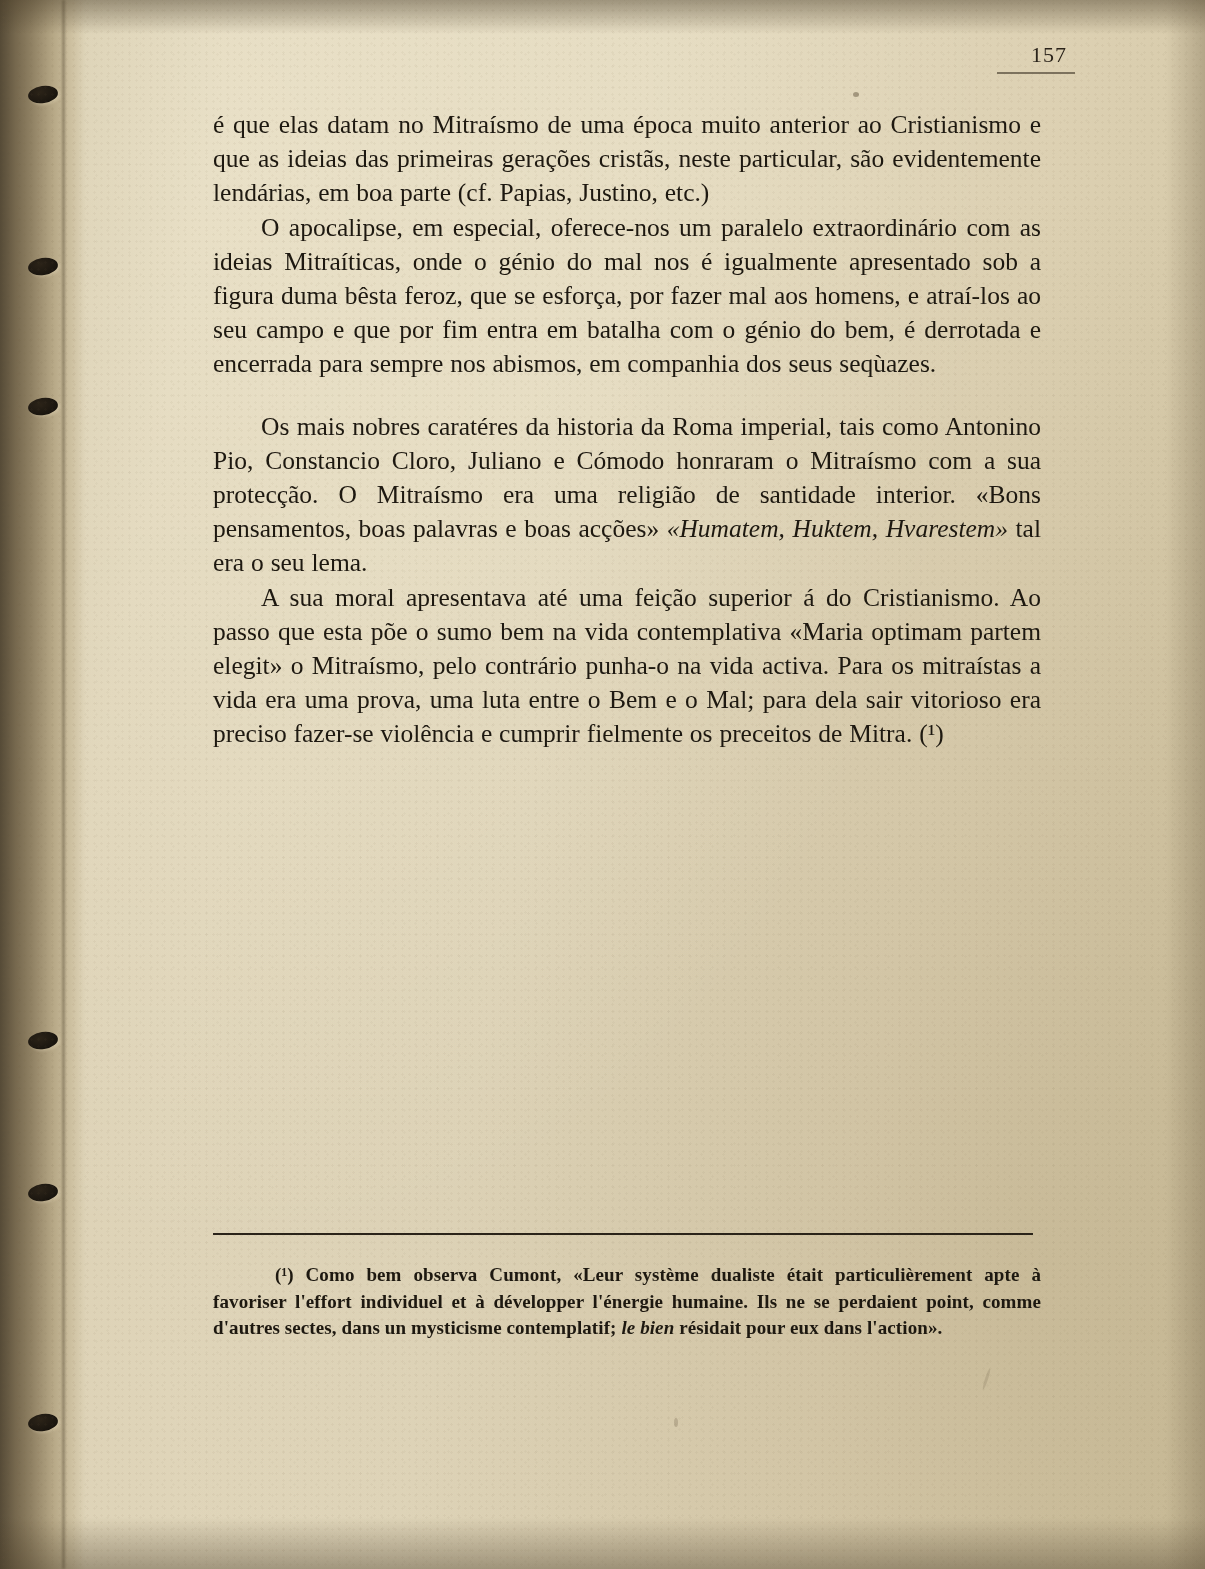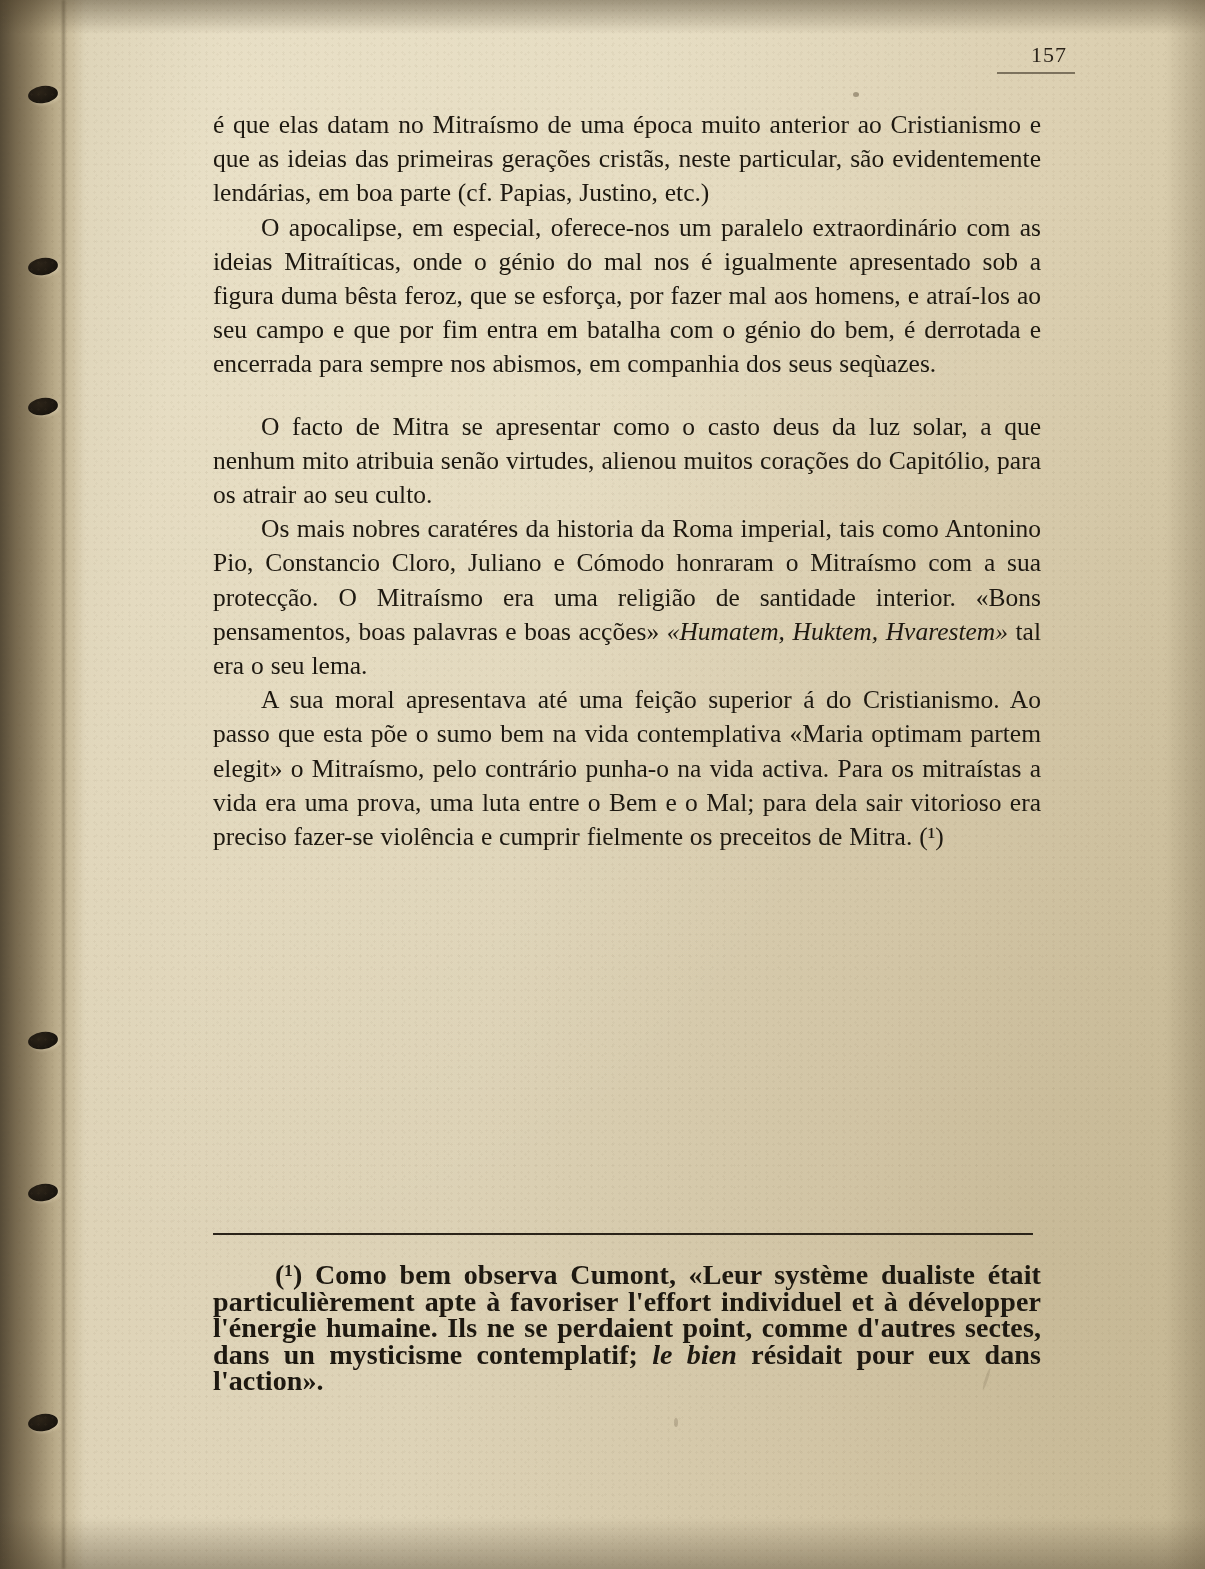--- a/index.html
+++ b/index.html
@@ -128,21 +128,21 @@
     top: 1233px;
     width: 820px;
     height: 2px;
     background: #2a2319;
   }
   #footnote {
     position: absolute;
     left: 213px;
     top: 1262px;
     width: 828px;
-    font-size: 28px;
+    font-size: 19px;
     line-height: 26.5px;
     text-align: justify;
     color: #1d1810;
     font-weight: 700;
     letter-spacing: .1px;
   }
   #footnote em { font-style: italic; }
 
   
   .speck {
@@ -174,21 +174,20 @@
   <div class="speck" style="left:674px; top:1418px; width:4px; height:9px; opacity:.5;"></div>
   <div class="speck" style="left:985px; top:1368px; width:3px; height:22px; opacity:.35; transform:rotate(18deg);"></div>
 
   <div id="page-number">157</div>
   <div id="page-number-rule"></div>
 
   <div id="content">
     <p class="para">é que elas datam no Mitraísmo de uma época muito anterior ao Cristianismo e que as ideias das primeiras gerações cristãs, neste particular, são evidentemente lendárias, em boa parte (cf. Papias, Justino, etc.)</p>
     <p class="para indent">O apocalipse, em especial, oferece-nos um paralelo extraordinário com as ideias Mitraíticas, onde o génio do mal nos é igualmente apresentado sob a figura duma bêsta feroz, que se esforça, por fazer mal aos homens, e atraí-los ao seu campo e que por fim entra em batalha com o génio do bem, é derrotada e encerrada para sempre nos abismos, em companhia dos seus seqùazes.</p>
     <div class="gap"></div>
-    <p class="para indent">O facto de Mitra se apresentar como o casto deus da luz solar, a que nenhum mito atribuia senão virtudes, alienou muitos corações do Capitólio, para os atrair ao seu culto.</p>
     <p class="para indent"><span>Os mais nobres caratéres da historia da Roma imperial, tais como Antonino Pio, Constancio Cloro, Juliano e Cómodo honraram o Mitraísmo com a sua protecção. O Mitraísmo era uma religião de santidade interior. «Bons pensamentos, boas palavras e boas acções» </span><em>«Humatem, Huktem, Hvarestem»</em><span> tal era o seu lema.</span></p>
     <p class="para indent">A sua moral apresentava até uma feição superior á do Cristianismo. Ao passo que esta põe o sumo bem na vida contemplativa «Maria optimam partem elegit» o Mitraísmo, pelo contrário punha-o na vida activa. Para os mitraístas a vida era uma prova, uma luta entre o Bem e o Mal; para dela sair vitorioso era preciso fazer-se violência e cumprir fielmente os preceitos de Mitra. (¹)</p>
   </div>
 
   <div id="footnote-rule"></div>
 
   <div id="footnote" style="text-indent: 62px;">
     <span class="">(¹)</span><span> Como bem observa Cumont, «Leur système dualiste était particulièrement apte à favoriser l'effort individuel et à développer l'énergie humaine. Ils ne se perdaient point, comme d'autres sectes, dans un mysticisme contemplatif; </span><em>le bien</em><span> résidait pour eux dans l'action».</span>
   </div>
 

